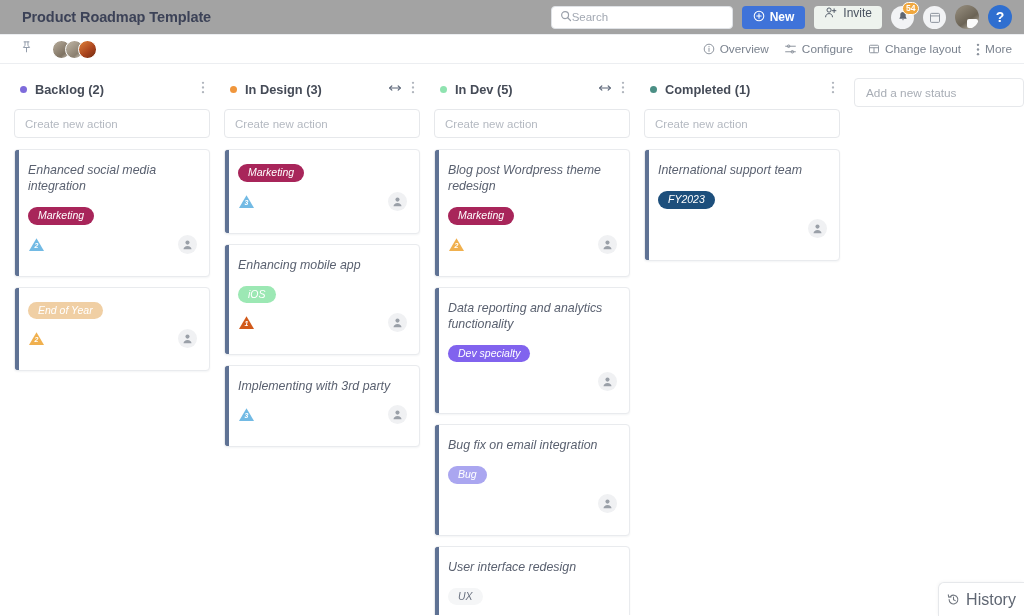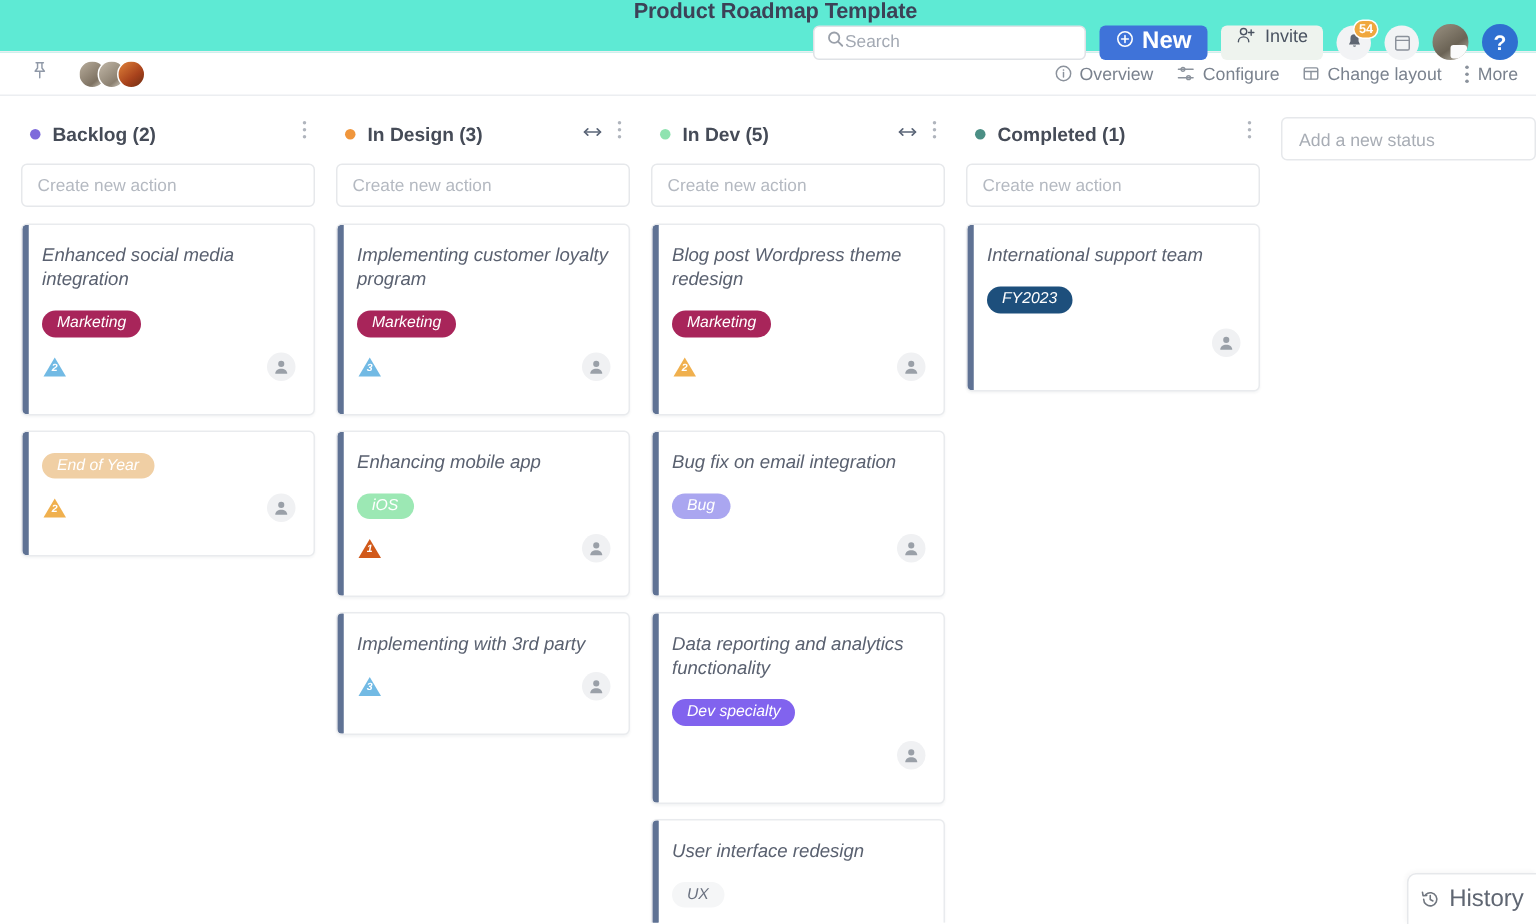--- a/index.html
+++ b/index.html
@@ -11,23 +11,22 @@
     -webkit-font-smoothing: antialiased;
   }
 
   
   .topbar {
     height: 35px;
     display: flex;
     align-items: center;
     padding: 0 12px 0 22px;
     border-bottom: 1px solid #eceef1;
-    background: #5eead4;
+    background: #a3a3a3;
     position: relative;
-    flex-direction: column;
   }
   .app-title {
     font-size: 14.5px;
     font-weight: bold;
     color: #3c4257;
     letter-spacing: -0.1px;
     white-space: nowrap;
   }
   .topbar-right {
     margin-left: auto;
@@ -48,21 +47,21 @@
     font-size: 11.5px; color: #a3a9b3;
   }
   .btn-new {
     height: 23px;
     background: #3f73d9;
     color: #fff;
     border-radius: 4px;
     display: flex; align-items: center;
     gap: 5px;
     padding: 0 11px;
-    font-size: 16px;
+    font-size: 12px;
     font-weight: bold;
     cursor: pointer;
     white-space: nowrap;
   }
   .btn-invite {
     height: 23px;
     background: #eef3ee;
     color: #4a5361;
     border-radius: 4px;
     display: flex; align-items: flex-start;
@@ -474,21 +473,21 @@
             </svg></span>
           <span><svg width="4" height="13" viewBox="0 0 4 14" fill="#b0b5bd">
               <circle cx="2" cy="2" r="1.25"></circle>
               <circle cx="2" cy="7" r="1.25"></circle>
               <circle cx="2" cy="12" r="1.25"></circle>
             </svg></span>
         </div>
       </div>
       <div class="create-input">Create new action</div>
       <div class="cards">
-        <div class="card" style="--bc: #5f7294;"><span class="leftbar" style="position: absolute; left: 0px; top: 0px; bottom: 0px; width: 4px; background: rgb(95, 114, 148);"></span><div class="card-title">Implementing customer loyalty program</div><div class="tag" style="background: rgb(168, 37, 90); color: rgb(255, 255, 255);">Marketing</div><div class="card-foot">
+        <div class="card" style="--bc: #5f7294;"><span class="leftbar" style="position: absolute; left: 0px; top: 0px; bottom: 0px; width: 4px; background: rgb(95, 114, 148);"></span><div class="tag" style="background: rgb(168, 37, 90); color: rgb(255, 255, 255);">Marketing</div><div class="card-foot">
             <div class="pri">
               <svg width="17" height="15" viewBox="0 0 17 15">
                 <path d="M8.5 1.3 16 14H1z" fill="#72bae4"></path>
               </svg>
               <span class="pri-num">3</span>
             </div>
             <div class="assignee">
               <svg width="11" height="11" viewBox="0 0 14 14" fill="#9aa0a8">
                 <circle cx="7" cy="4.6" r="2.6"></circle>
                 <path d="M1.9 13c0-2.6 2.3-4.2 5.1-4.2s5.1 1.6 5.1 4.2z"></path>
@@ -555,29 +554,29 @@
               </svg>
               <span class="pri-num">2</span>
             </div>
             <div class="assignee">
               <svg width="11" height="11" viewBox="0 0 14 14" fill="#9aa0a8">
                 <circle cx="7" cy="4.6" r="2.6"></circle>
                 <path d="M1.9 13c0-2.6 2.3-4.2 5.1-4.2s5.1 1.6 5.1 4.2z"></path>
               </svg>
             </div>
           </div></div>
+        <div class="card" style="--bc: #5f7294;"><span class="leftbar" style="position: absolute; left: 0px; top: 0px; bottom: 0px; width: 4px; background: rgb(95, 114, 148);"></span><div class="card-title">Data reporting and analytics functionality</div><div class="tag" style="background: rgb(129, 99, 238); color: rgb(255, 255, 255);">Dev specialty</div><div class="card-foot">
+            <div class="assignee">
+              <svg width="11" height="11" viewBox="0 0 14 14" fill="#9aa0a8">
+                <circle cx="7" cy="4.6" r="2.6"></circle>
+                <path d="M1.9 13c0-2.6 2.3-4.2 5.1-4.2s5.1 1.6 5.1 4.2z"></path>
+              </svg>
+            </div>
+          </div></div>
         <div class="card" style="--bc: #5f7294;"><span class="leftbar" style="position: absolute; left: 0px; top: 0px; bottom: 0px; width: 4px; background: rgb(95, 114, 148);"></span><div class="card-title">Bug fix on email integration</div><div class="tag" style="background: rgb(170, 166, 240); color: rgb(255, 255, 255);">Bug</div><div class="card-foot">
-            <div class="assignee">
-              <svg width="11" height="11" viewBox="0 0 14 14" fill="#9aa0a8">
-                <circle cx="7" cy="4.6" r="2.6"></circle>
-                <path d="M1.9 13c0-2.6 2.3-4.2 5.1-4.2s5.1 1.6 5.1 4.2z"></path>
-              </svg>
-            </div>
-          </div></div>
-        <div class="card" style="--bc: #5f7294;"><span class="leftbar" style="position: absolute; left: 0px; top: 0px; bottom: 0px; width: 4px; background: rgb(95, 114, 148);"></span><div class="card-title">Data reporting and analytics functionality</div><div class="tag" style="background: rgb(129, 99, 238); color: rgb(255, 255, 255);">Dev specialty</div><div class="card-foot">
             <div class="assignee">
               <svg width="11" height="11" viewBox="0 0 14 14" fill="#9aa0a8">
                 <circle cx="7" cy="4.6" r="2.6"></circle>
                 <path d="M1.9 13c0-2.6 2.3-4.2 5.1-4.2s5.1 1.6 5.1 4.2z"></path>
               </svg>
             </div>
           </div></div>
         <div class="card" style="--bc: #5f7294;"><span class="leftbar" style="position: absolute; left: 0px; top: 0px; bottom: 0px; width: 4px; background: rgb(95, 114, 148);"></span><div class="card-title">User interface redesign</div><div class="tag" style="background: rgb(245, 246, 247); color: rgb(107, 114, 128);">UX</div><div class="card-foot">
             <div class="assignee">
               <svg width="11" height="11" viewBox="0 0 14 14" fill="#9aa0a8">

